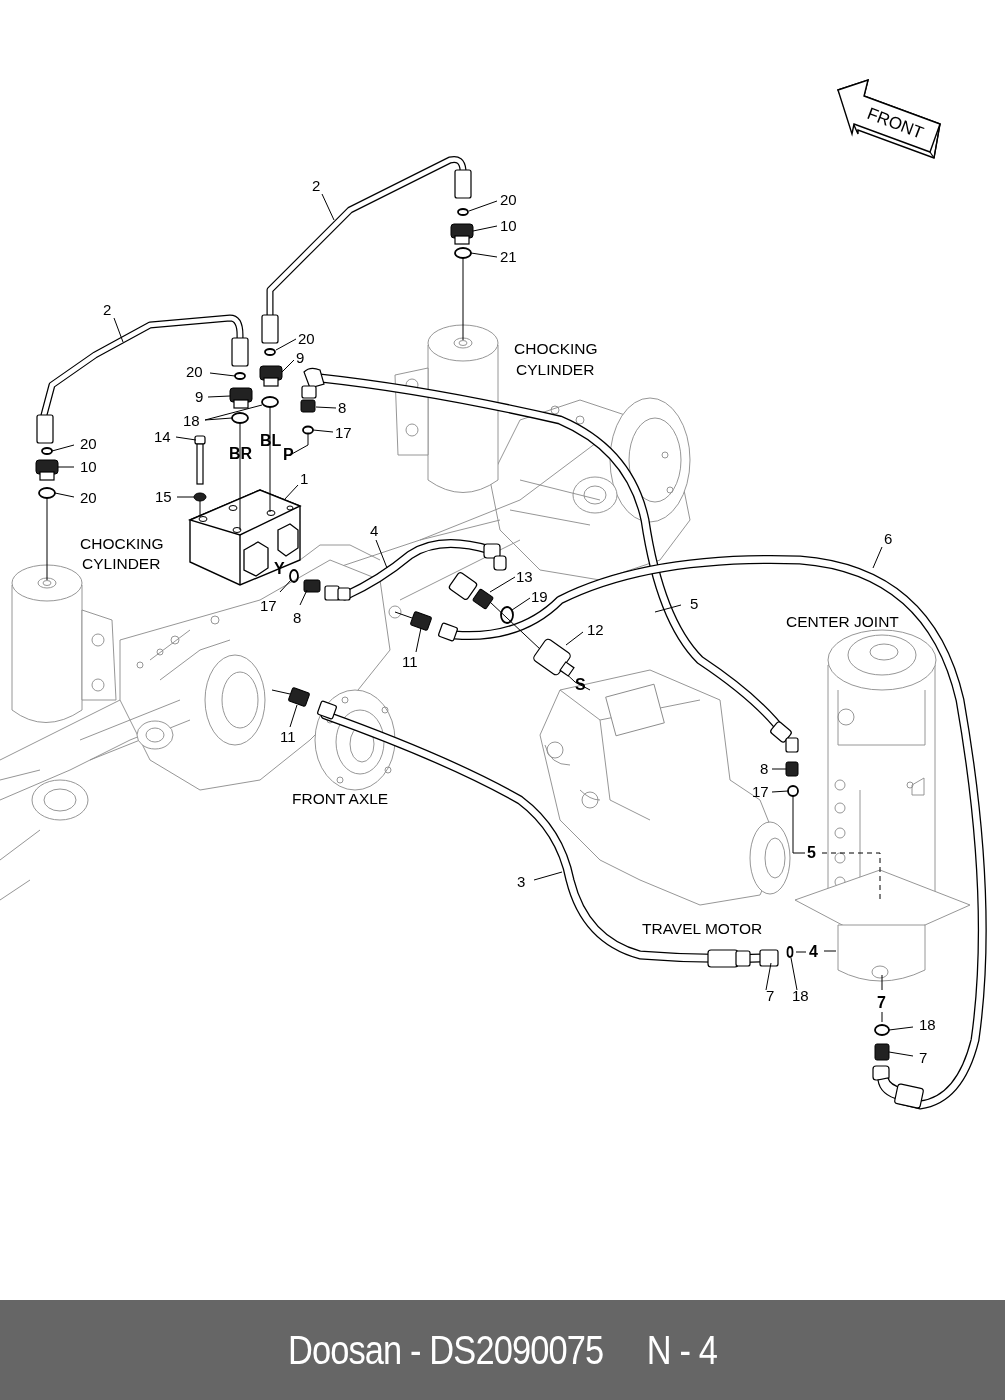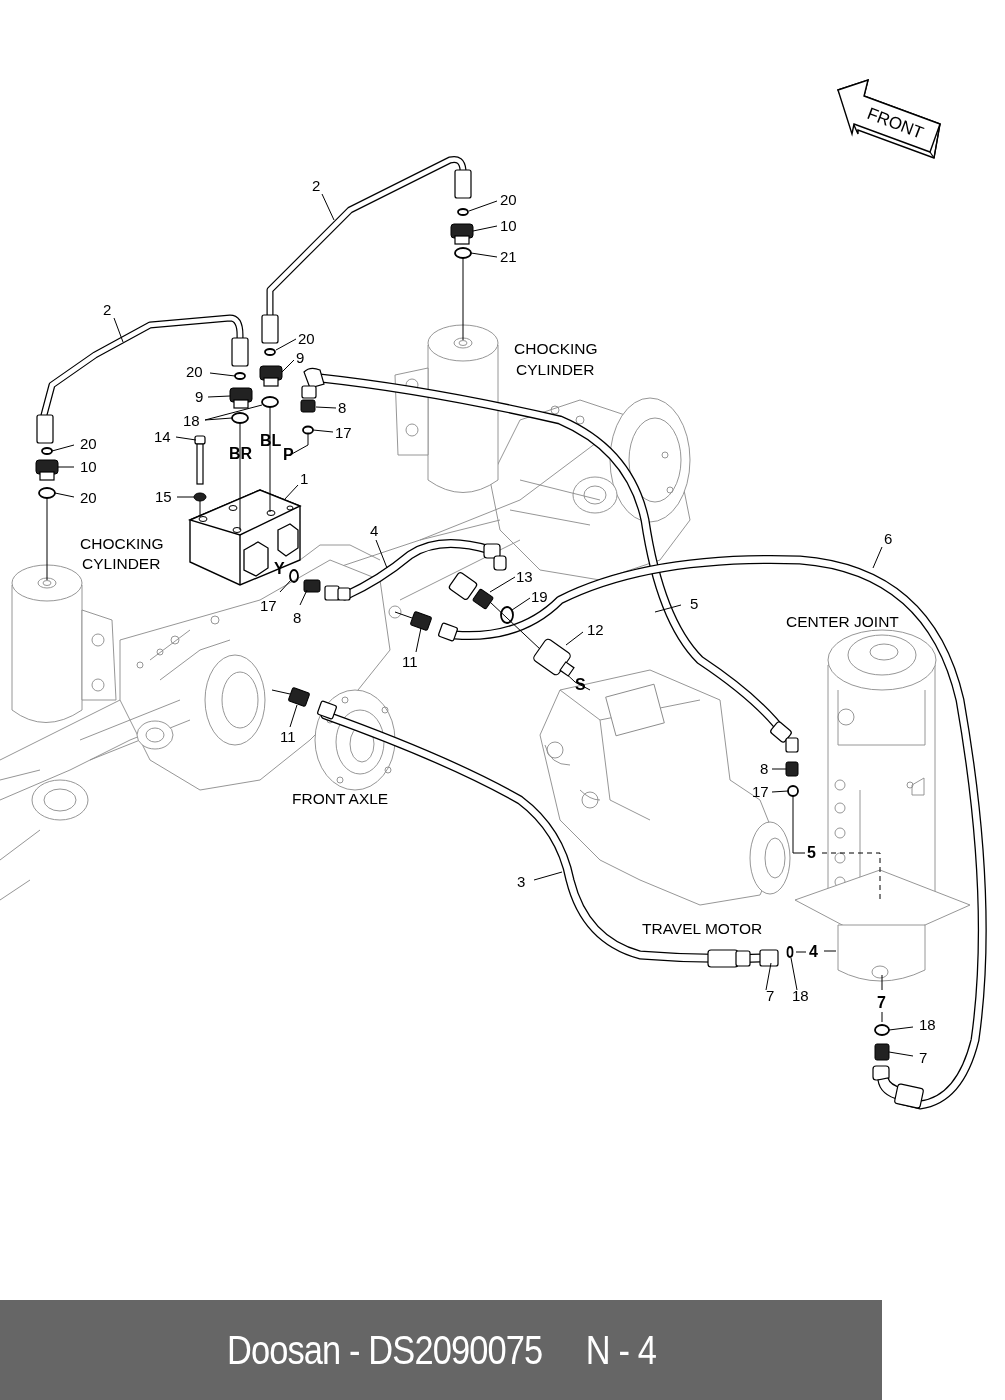--- a/index.html
+++ b/index.html
@@ -12,21 +12,21 @@
   .tube-outer { fill: none; stroke: #000; stroke-width: 7; stroke-linecap: round; stroke-linejoin: round; }
   .tube-inner { fill: none; stroke: #fff; stroke-width: 4.6; stroke-linecap: round; stroke-linejoin: round; }
   .leader { fill: none; stroke: #000; stroke-width: 1; }
   .dash { fill: none; stroke: #000; stroke-width: 1; stroke-dasharray: 5 4; }
   .callout { font-family: "Liberation Sans", sans-serif; font-size: 15px; fill: #000; }
   .callout-bold { font-family: "Liberation Sans", sans-serif; font-size: 16px; font-weight: bold; fill: #000; }
   .comp-label { font-family: "Liberation Sans", sans-serif; font-size: 15.5px; fill: #000; }
   .fitting { fill: #fff; stroke: #000; stroke-width: 1.2; }
   .fitting-dark { fill: #222; stroke: #000; stroke-width: 1; }
   .oring { fill: none; stroke: #000; stroke-width: 1.8; }
-  #footer { position: absolute; left: 0; top: 1300px; width: 882px; height: 100px; background: #666666; display: flex; align-items: center; justify-content: center; }
+  #footer { position: absolute; left: 0; top: 1300px; width: 1005px; height: 100px; background: #666666; display: flex; align-items: center; justify-content: center; }
   #footer-text { color: #ffffff; font-family: "Liberation Sans", sans-serif; font-size: 40px; letter-spacing: -1px; transform: scaleX(0.86); white-space: pre; }
 </style>
 </head>
 <body>
 
 <svg id="diagram" viewBox="0 0 1005 1300" xmlns="http://www.w3.org/2000/svg">
 
   <g>
     <polygon points="838,90 868,80 864,96 940,124 934,158 858,130 858,134" fill="#fff" stroke="#000" stroke-width="1.4"></polygon>
     <polygon points="838,90 868,80 864,96 940,124 930,152 854,124 852,134" fill="#fff" stroke="#000" stroke-width="1.4"></polygon>

